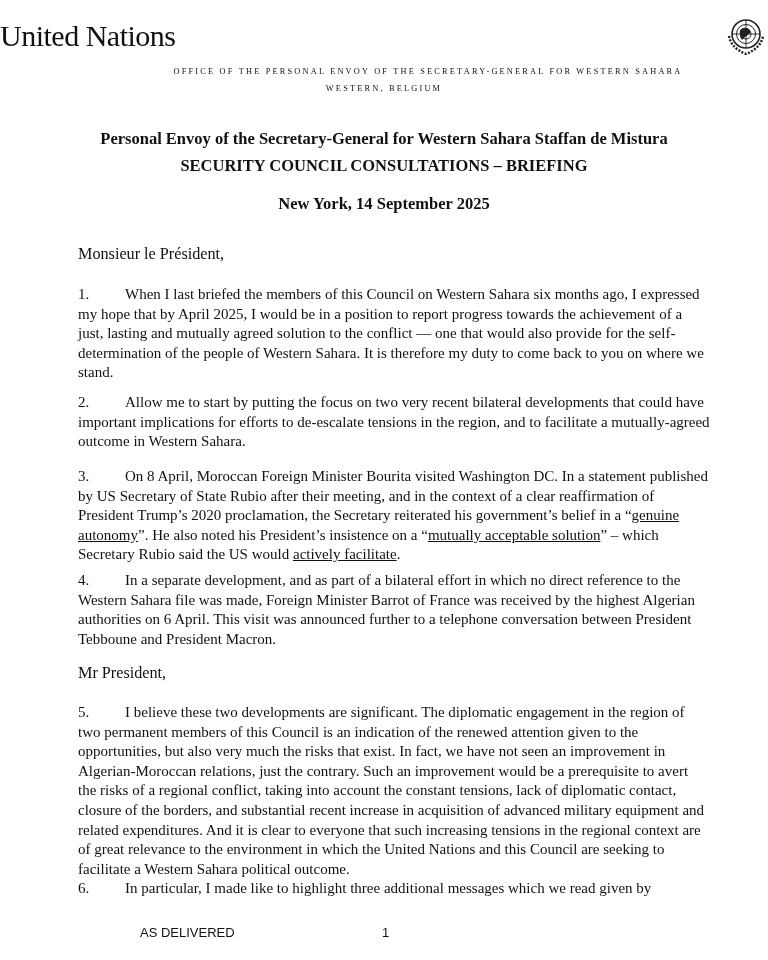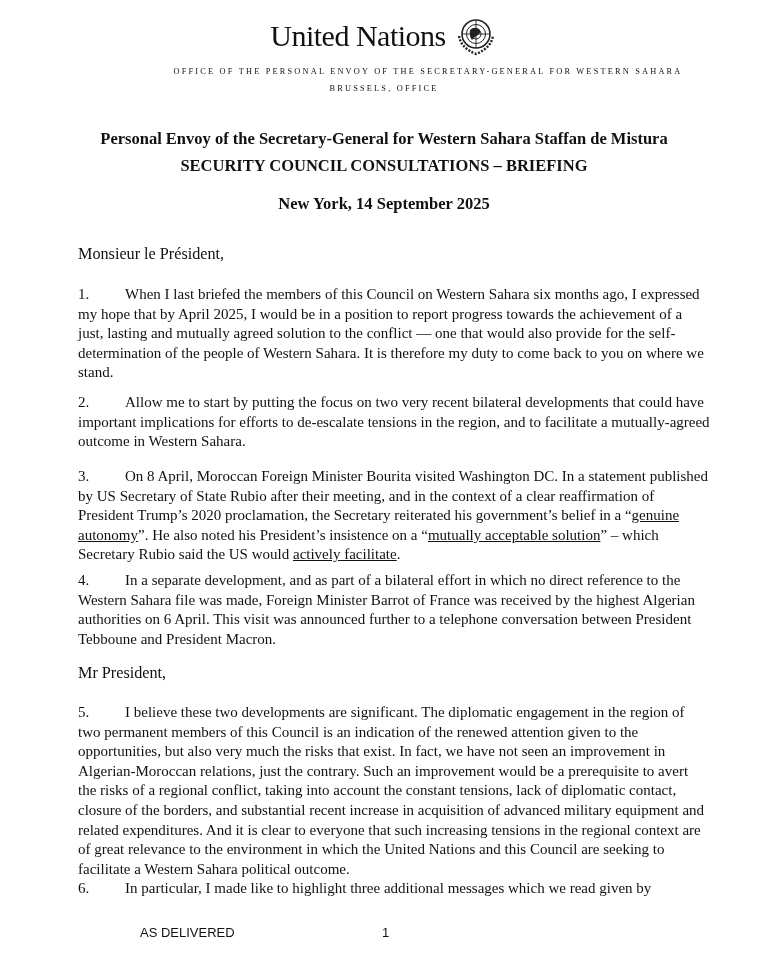--- a/index.html
+++ b/index.html
@@ -1,18 +1,18 @@
 <!DOCTYPE html>
 <html><head>
 <meta charset="utf-8">
 <style>
   html, body { margin: 0; padding: 0; background: #ffffff; }
   body { width: 768px; height: 960px; overflow: hidden; position: relative; color: #111; font-family: "Liberation Serif", serif; }
   .hdr { position: absolute; left: 0; width: 768px; text-align: center; }
-  .un-title { top: 14px; font-size: 30px; letter-spacing: -0.5px; display: flex; justify-content: center; align-items: center; gap: 8px; }
+  .un-title { top: 14px; font-size: 30px; letter-spacing: -0.5px; display: flex; justify-content: space-between; align-items: center; gap: 8px; }
   .emblem { width: 44px; height: 44px; display: inline-block; }
   .office { top: 67px; font-size: 8.3px; letter-spacing: 2.2px; padding-left: 44px; }
   .city { top: 84px; font-size: 8.3px; letter-spacing: 2.2px; }
   .title { font-weight: bold; font-size: 16.5px; }
   .t1 { top: 117px; margin-top: 12px; }
   .t2 { top: 156px; }
   .t3 { top: 194px; }
   .body { position: absolute; left: 78px; width: 630px; font-size: 16.2px; line-height: 19.6px; }
   .para { position: absolute; left: 78px; width: 632px; font-size: 15px; line-height: 19.6px; }
   .num { display: inline-block; width: 47px; }
@@ -28,21 +28,21 @@
     <circle cx="22" cy="20" r="14" fill="none" stroke="#222" stroke-width="1.6"></circle>
     <circle cx="22" cy="20" r="9.5" fill="none" stroke="#222" stroke-width="1"></circle>
     <circle cx="22" cy="20" r="5" fill="none" stroke="#222" stroke-width="1"></circle>
     <line x1="22" y1="6" x2="22" y2="34" stroke="#222" stroke-width="0.9"></line>
     <line x1="8" y1="20" x2="36" y2="20" stroke="#222" stroke-width="0.9"></line>
     <path d="M16 16 q4 -4 9 -1 q3 3 -1 6 q-4 2 -6 5 q-3 -4 -2 -10z" fill="#222"></path>
     <path d="M5 22 q2 12 17 18 q15 -6 17 -18" fill="none" stroke="#222" stroke-width="2.4" stroke-dasharray="2 1.5"></path>
   </svg>
 </div>
 <div class="hdr office">OFFICE OF THE PERSONAL ENVOY OF THE SECRETARY-GENERAL FOR WESTERN SAHARA</div>
-<div class="hdr city">BRUSSELS, OFFICE</div>
+<div class="hdr city">WESTERN, BELGIUM</div>
 
 <div class="hdr title t1">Personal Envoy of the Secretary-General for Western Sahara Staffan de Mistura</div>
 <div class="hdr title t2">SECURITY COUNCIL CONSULTATIONS – BRIEFING</div>
 <div class="hdr title t3">New York, 14 September 2025</div>
 
 <div class="body" style="top:245px">Monsieur le Président,</div>
 
 <div class="para" style="top:285px">
   <span class="num">1.</span><span>When I last briefed the members of this Council on Western Sahara six months ago, I expressed my hope that by April 2025, I would be in a position to report progress towards the achievement of a just, lasting and mutually agreed solution to the conflict — one that would also provide for the self-determination of the people of Western Sahara.  It is therefore my duty to come back to you on where we stand.</span>
 </div>

